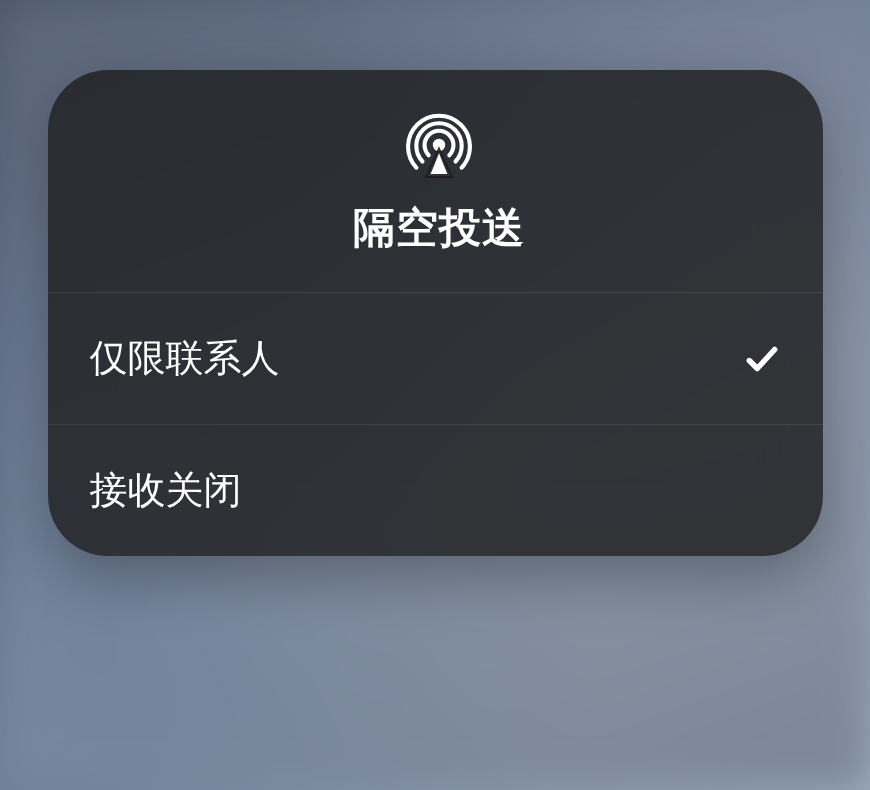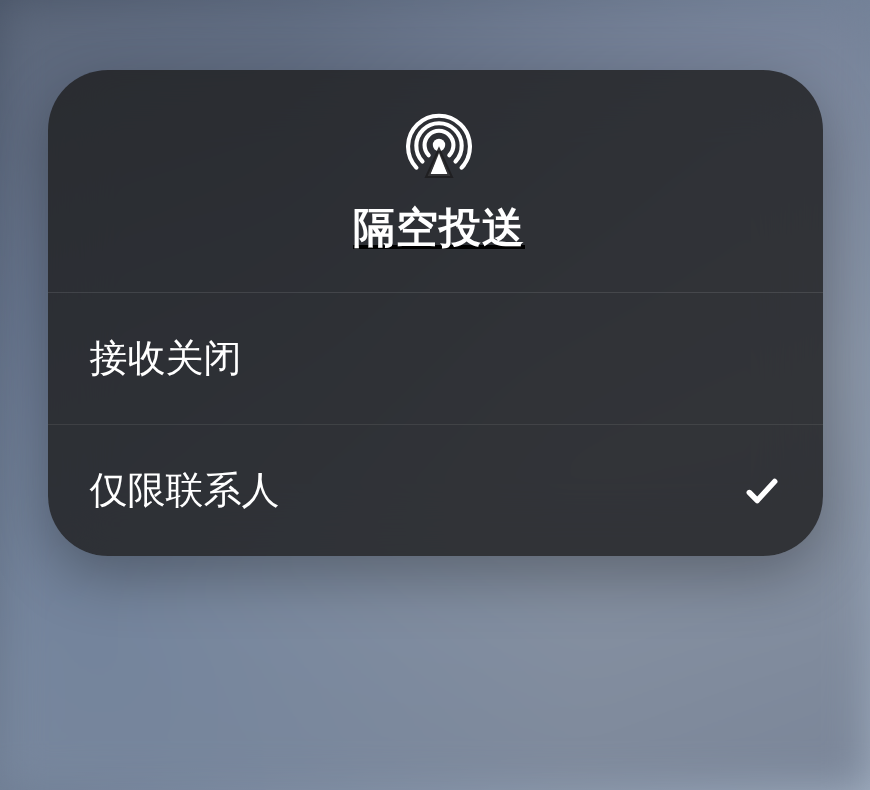--- a/index.html
+++ b/index.html
@@ -39,21 +39,20 @@
       overflow: hidden;
       box-shadow: 0 20px 60px rgba(0,0,0,0.3);
     }
     
     .header {
       display: flex;
       flex-direction: column;
       align-items: center;
       padding: 42px 20px 36px 28px;
       border-bottom: 1px solid rgba(255,255,255,0.1);
-      text-decoration: underline;
     }
     
     .airdrop-icon-wrap {
       margin-bottom: 22px;
     }
     
     .airdrop-icon-wrap svg {
       width: 66px;
       height: 66px;
       display: block;
@@ -125,31 +124,31 @@
         <path d="M 32 38 L 21 62 L 43 62 Z" fill="none" stroke="rgba(30,30,32,0.9)" stroke-width="4"></path>
         <path d="M 32 40 L 24 60 L 40 60 Z" fill="#ffffff" stroke="none"></path>
       </svg>
     </div>
     <div class="title">隔空投送</div>
   </div>
 
   <div class="options">
 
     <div class="option">
-      <span class="option-label">接收关闭</span>
-      <span class="checkmark hidden">
+      <span class="option-label">仅限联系人</span>
+      <span class="checkmark">
         <svg viewBox="0 0 24 24" fill="none" stroke="currentColor" stroke-width="3.5" stroke-linecap="round" stroke-linejoin="round">
           <polyline points="4 13 9 18 20 6"></polyline>
         </svg>
       </span>
     </div>
 
     <div class="option">
-      <span class="option-label">仅限联系人</span>
-      <span class="checkmark">
+      <span class="option-label">接收关闭</span>
+      <span class="checkmark hidden">
         <svg viewBox="0 0 24 24" fill="none" stroke="currentColor" stroke-width="3.5" stroke-linecap="round" stroke-linejoin="round">
           <polyline points="4 13 9 18 20 6"></polyline>
         </svg>
       </span>
     </div>
 
 
   </div>
 
 </div>

